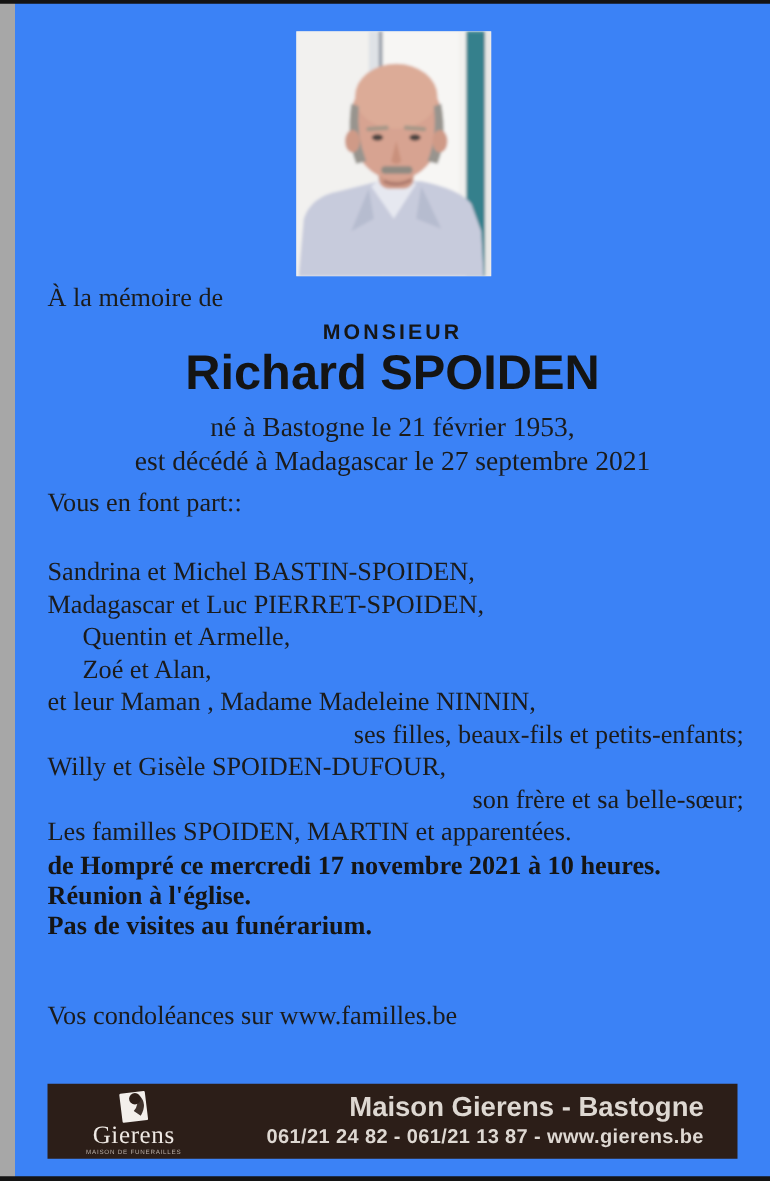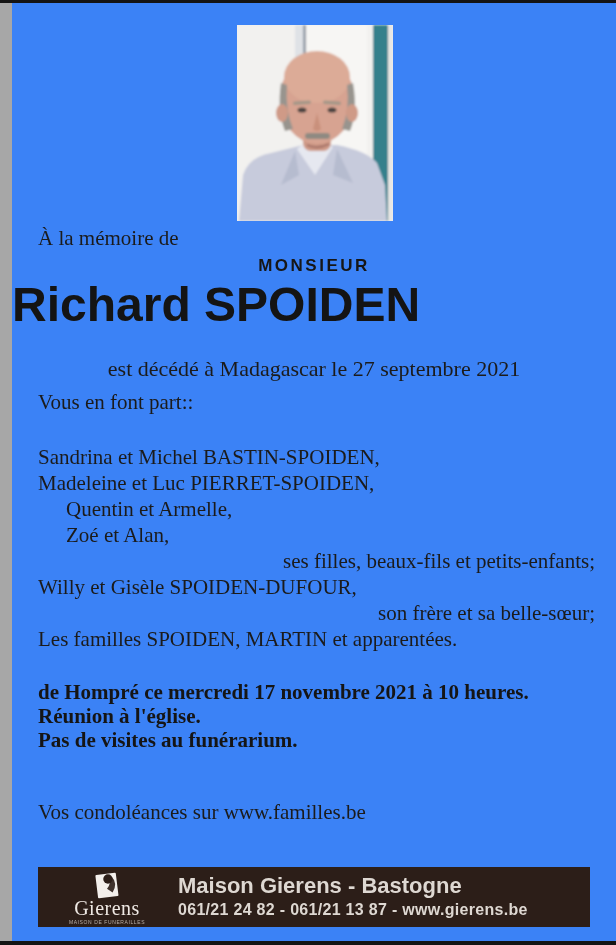--- a/index.html
+++ b/index.html
@@ -12,23 +12,23 @@
   .left-strip    { position:absolute; left:0; top:0; width:12px; height:945px; background:#a7a7a7; z-index:4; }
 
   .content { position:absolute; left:12px; top:0; width:604px; height:945px; }
 
   .photo { position:absolute; left:225px; top:25px; width:156px; height:196px; overflow:hidden; background:#f0efed; }
 
   .memorial-intro { position:absolute; left:26px; top:226px; font-size:21px; }
   .title-prefix   { position:absolute; left:0; top:256px; width:604px; text-align:center;
                     font-family:"Liberation Sans","DejaVu Sans",sans-serif; font-weight:700;
                     font-size:17px; letter-spacing:2.5px; color:#161616; }
-  .deceased-name  { position:absolute; left:0; top:277px; width:604px; 
+  .deceased-name  { position:absolute; left:0; top:277px; width:604px; text-align:center;
                     font-family:"Liberation Sans","DejaVu Sans",sans-serif; font-weight:700;
-                    font-size:48px; color:#141414; }
+                    font-size:39px; color:#141414; }
   .birth-line     { position:absolute; left:0; top:329px; width:604px; text-align:center; font-size:22px; }
   .death-line     { position:absolute; left:0; top:356px; width:604px; text-align:center; font-size:22px; }
 
   .announce-intro { position:absolute; left:26px; top:390px; font-size:21px; }
 
   .family { position:absolute; left:26px; top:444px; width:557px; font-size:21px; }
   .family .line { height:26px; line-height:26px; white-space:nowrap; }
   .family .indent { padding-left:28px; }
   .family .right  { text-align:right; }
 
@@ -41,21 +41,21 @@
   .footer-bar { position:absolute; left:26px; top:867px; width:552px; height:60px;
                 background:#2c1e18; z-index:3; }
   .logo { position:absolute; left:14px; top:2px; width:110px; height:56px; text-align:center; }
   .logo-icon { position:absolute; left:40px; top:3px; width:30px; height:28px; }
   .logo-word { position:absolute; left:0; top:28px; width:110px; text-align:center;
                font-family:"Liberation Serif","DejaVu Serif",serif;
                font-size:20px; color:#efe9e4; letter-spacing:0.5px; }
   .logo-tagline { position:absolute; left:0; top:50px; width:110px; text-align:center;
                   font-family:"Liberation Sans","DejaVu Sans",sans-serif;
                   font-size:5px; color:#b9afa7; letter-spacing:0.6px; }
-  .footer-text { position:absolute; left:140px; top:5px; width:385px; text-align:left;
+  .footer-text { position:absolute; left:140px; top:5px; width:385px; text-align:right;
                  font-family:"Liberation Sans","DejaVu Sans",sans-serif; font-weight:700; color:#ded8d2; }
   .footer-company { font-size:22px; line-height:27px; white-space:nowrap; }
   .footer-contact { font-size:16px; line-height:22px; white-space:nowrap; letter-spacing:0.3px; }
 </style>
 </head>
 <body>
 
 <div class="page">
 
   <div class="top-border"></div>
@@ -105,28 +105,30 @@
           <rect x="68" y="108" width="25" height="6" rx="3" fill="#8f8a82"></rect>
 
           <path d="M70,120 Q80,125 92,119" stroke="#a8766a" stroke-width="2.4" fill="none"></path>
         </g>
       </svg>
     </div>
 
     <div class="memorial-intro">À la mémoire de</div>
     <div class="title-prefix">MONSIEUR</div>
     <div class="deceased-name">Richard SPOIDEN</div>
+    <div class="birth-line">né à Bastogne le 21 février 1953,</div>
     <div class="death-line">est décédé à Madagascar le 27 septembre 2021</div>
     <div class="announce-intro">Vous en font part::</div>
 
     <div class="family">
       <div class="line">Sandrina et Michel BASTIN-SPOIDEN,</div>
-      <div class="line">Madeleine et Luc PIERRET-SPOIDEN,</div>
+      <div class="line">Madagascar et Luc PIERRET-SPOIDEN,</div>
       <div class="line indent">Quentin et Armelle,</div>
       <div class="line indent">Zoé et Alan,</div>
+      <div class="line">et leur Maman , Madame Madeleine NINNIN,</div>
       <div class="line right">ses filles, beaux-fils et petits-enfants;</div>
       <div class="line">Willy et Gisèle SPOIDEN-DUFOUR,</div>
       <div class="line right">son frère et sa belle-sœur;</div>
       <div class="line">Les familles SPOIDEN, MARTIN et apparentées.</div>
     </div>
 
     <div class="notice">
       <div class="line">de Hompré ce mercredi 17 novembre 2021 à 10 heures.</div>
       <div class="line">Réunion à l'église.</div>
       <div class="line">Pas de visites au funérarium.</div>

